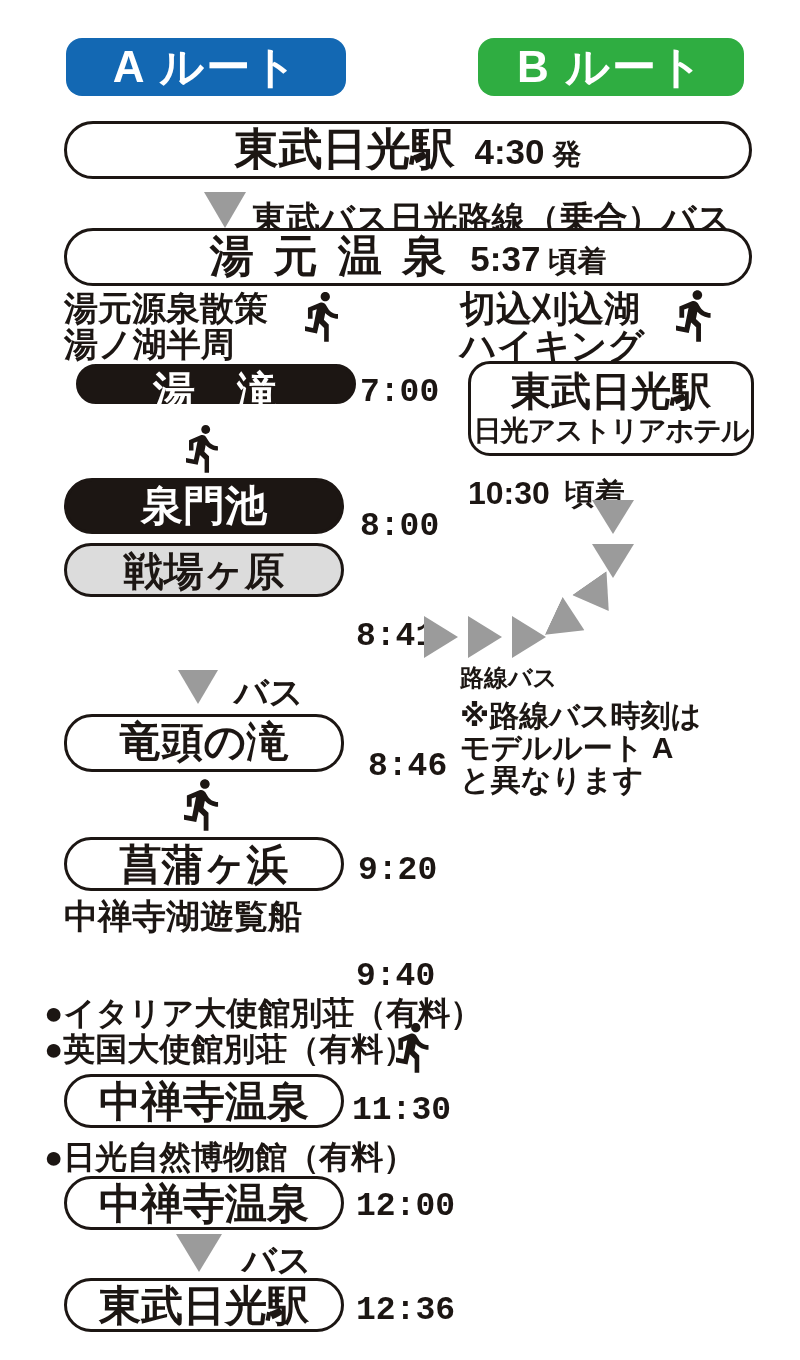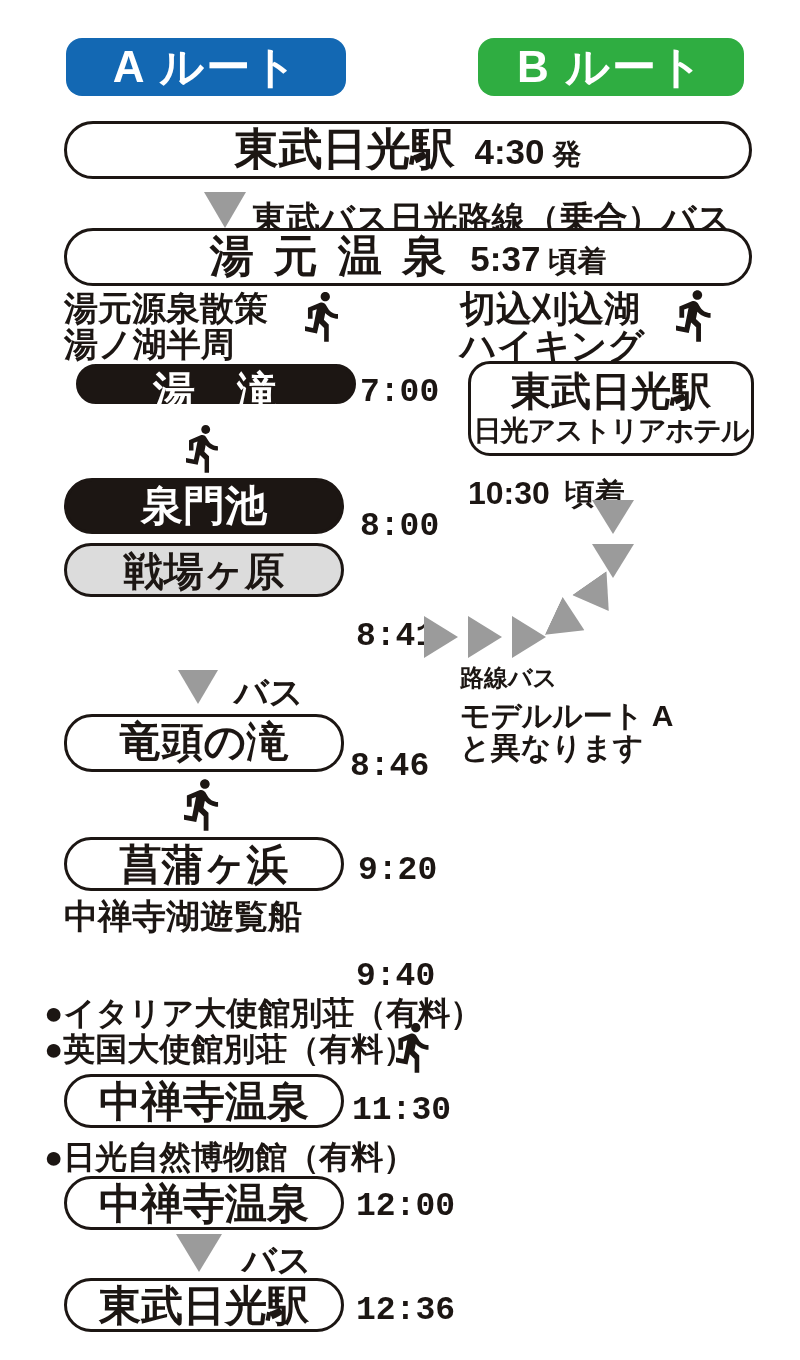--- a/index.html
+++ b/index.html
@@ -107,21 +107,21 @@
   </div>
 
   <div class="time" style="left:356px;top:618px;">8:41</div>
 
   <div class="tri" style="left:178px;top:670px;width:40px;height:34px;"></div>
   <div class="lbl" style="left:234px;top:670px;font-size:34px;">バス</div>
 
   <div class="stop" style="left:64px;top:714px;width:280px;height:58px;">
     <span class="s-name">竜頭の滝</span>
   </div>
-  <div class="time" style="left:350px;top:748px;">8:46</div>
+  <div class="time" style="left:368px;top:748px;">8:46</div>
 
   <div class="walk" style="left:184px;top:778px;">
     <svg width="37" height="54" viewBox="5 1 15 22.5">
         <path fill="currentColor" d="M13.49 5.48c1.1 0 2-.9 2-2s-.9-2-2-2-2 .9-2 2 .9 2 2 2zm-3.6 13.9l1-4.4 2.1 2v6h2v-7.5l-2.1-2 .6-3c1.3 1.5 3.3 2.5 5.5 2.5v-2c-1.9 0-3.5-1-4.3-2.4l-1-1.6c-.4-.6-1-1-1.7-1-.3 0-.5.1-.8.1l-5.2 2.2v4.7h2v-3.4l1.8-.7-1.6 8.1-4.9-1-.4 2 7 1.4z"></path>
       </svg>
   </div>
 
   <div class="stop" style="left:64px;top:837px;width:280px;height:54px;">
     <span class="s-name">菖蒲ヶ浜</span>
   </div>
@@ -171,17 +171,18 @@
   <div class="tri" style="left:592px;top:500px;width:42px;height:34px;"></div>
   <div class="tri" style="left:592px;top:544px;width:42px;height:34px;"></div>
   <div class="tri" style="left:578px;top:580px;width:42px;height:34px;transform:rotate(-35deg);"></div>
   <div class="tri" style="left:548px;top:606px;width:42px;height:34px;transform:rotate(-65deg);"></div>
   <div class="tri" style="left:508px;top:620px;width:42px;height:34px;transform:rotate(-90deg);"></div>
   <div class="tri" style="left:464px;top:620px;width:42px;height:34px;transform:rotate(-90deg);"></div>
   <div class="tri" style="left:420px;top:620px;width:42px;height:34px;transform:rotate(-90deg);"></div>
 
   <div class="note-block" style="left:460px;top:662px;width:280px;font-size:24px;font-weight:700;">路線バス</div>
   <div class="note-block" style="left:460px;top:700px;width:280px;font-size:30px;font-weight:700;line-height:32px;">
+    <div>※路線バス時刻は</div>
     <div>モデルルート A</div>
     <div>と異なります</div>
   </div>
 
 </div>
 
 </body></html>

